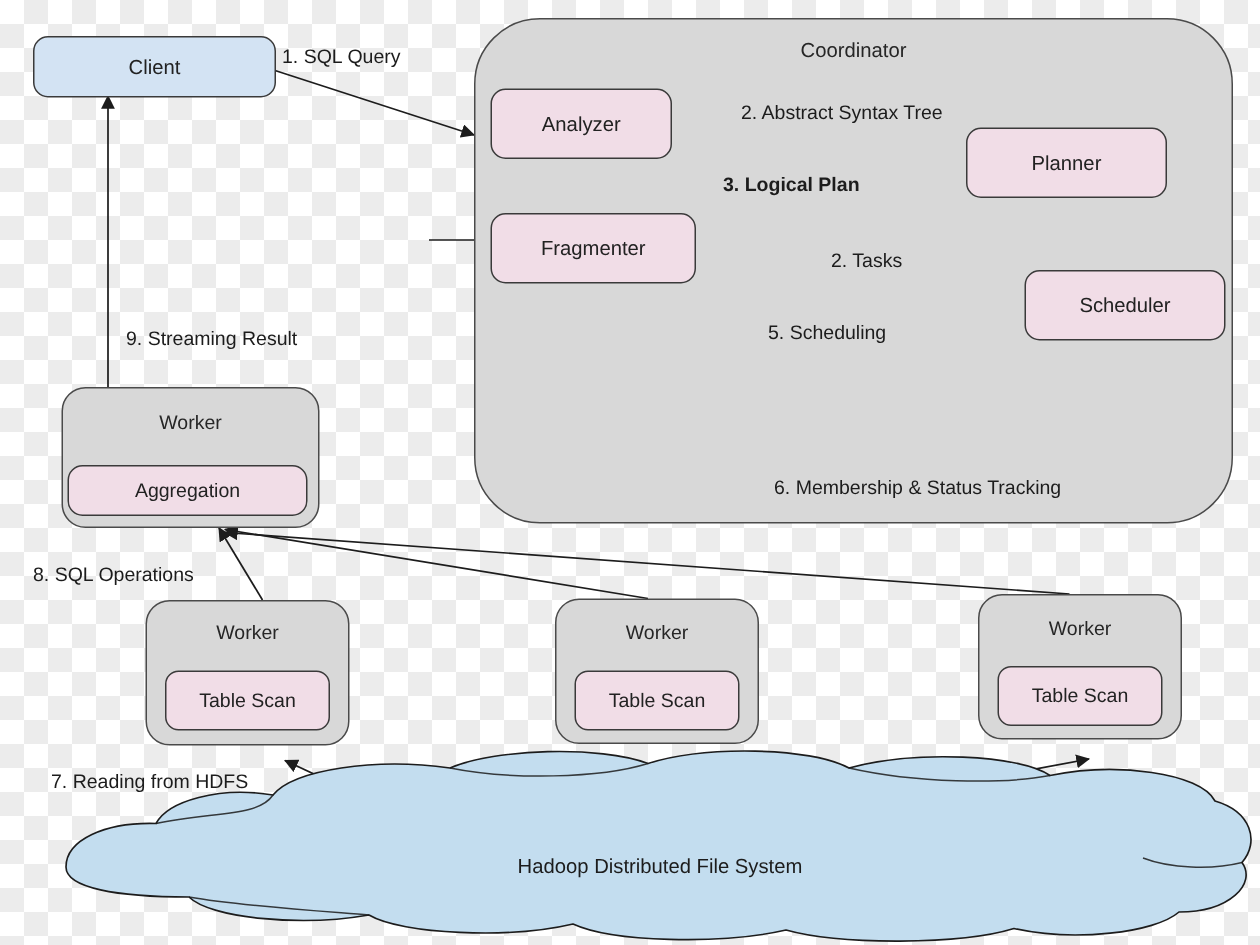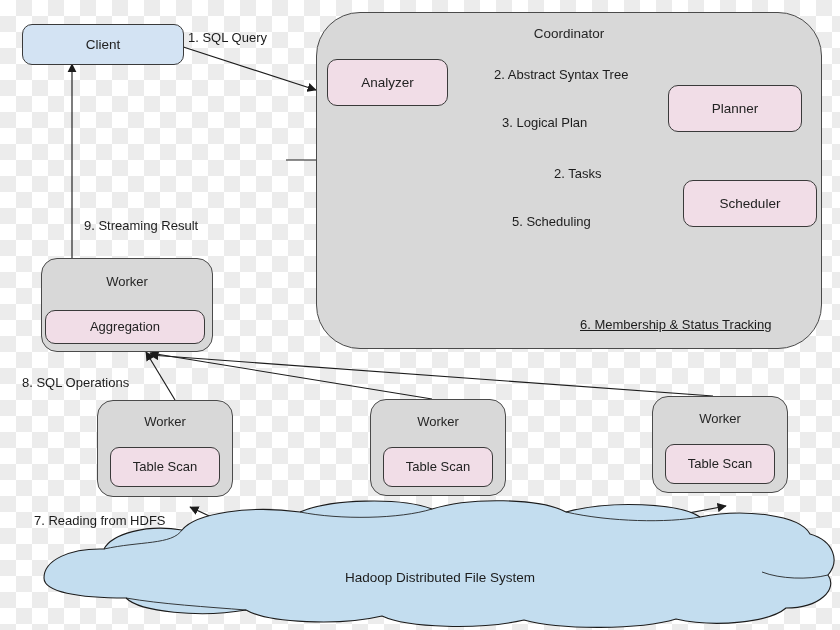--- a/index.html
+++ b/index.html
@@ -143,23 +143,25 @@
   </div>
   <div class="grp-title" style="left:316px; top:26px; width:506px; font-size:13.5px;">Coordinator</div>
 
   <div class="node" style="left:22px; top:24px; width:162px; height:41px; border-radius:10px;
               background:#d3e3f3; font-size:13.5px;">Client</div>
 
 
   <div class="node" style="left:327px; top:59px; width:121px; height:47px; border-radius:10px;
               background:#f1dde7; font-size:13.5px;">Analyzer</div>
 
-  <div class="node" style="left:668px; top:85px; width:134px; height:47px; border-radius:10px;
+  <div class="node" style="left:644px; top:85px; width:134px; height:47px; border-radius:10px;
               background:#f1dde7; font-size:13.5px;">Planner</div>
 
+  <div class="node" style="left:327px; top:142px; width:137px; height:47px; border-radius:10px;
+              background:#f1dde7; font-size:13.5px;">Fragmenter</div>
 
   <div class="node" style="left:683px; top:180px; width:134px; height:47px; border-radius:10px;
               background:#f1dde7; font-size:13.5px;">Scheduler</div>
 
 
   <div class="grp" style="left:41px; top:258px; width:172px; height:94px; border-radius:16px;">
   </div>
   <div class="grp-title" style="left:41px; top:274px; width:172px; font-size:13px;">Worker</div>
   <div class="node" style="left:45px; top:310px; width:160px; height:34px; border-radius:10px;
               background:#f1dde7; font-size:13px;">Aggregation</div>
@@ -181,27 +183,27 @@
   <div class="grp-title" style="left:652px; top:411px; width:136px; font-size:13px;">Worker</div>
   <div class="node" style="left:665px; top:444px; width:110px; height:40px; border-radius:9px;
               background:#f1dde7; font-size:13px;">Table Scan</div>
 
   <div class="cloud-label" style="left:250px; top:571px; width:380px; font-size:13.5px;">Hadoop Distributed File System</div>
 
   <div class="edge-label" style="left:188px; top:31px; font-size:13px;">1. SQL Query</div>
 
   <div class="edge-label" style="left:494px; top:68px; font-size:13px;">2. Abstract Syntax Tree</div>
 
-  <div class="edge-label" style="left:502px; top:116px; font-size:13px;">3. Logical Plan</div>
+  <div class="edge-label" style="left:482px; top:116px; font-size:13px;font-weight:bold;">3. Logical Plan</div>
 
   <div class="edge-label" style="left:554px; top:167px; font-size:13px;">2. Tasks</div>
 
   <div class="edge-label" style="left:512px; top:215px; font-size:13px;">5. Scheduling</div>
 
-  <div class="edge-label" style="left:580px; top:318px; font-size:13px;text-decoration:underline;">6. Membership &amp; Status Tracking</div>
+  <div class="edge-label" style="left:516px; top:318px; font-size:13px;">6. Membership &amp; Status Tracking</div>
 
   <div class="edge-label" style="left:34px; top:514px; font-size:13px;">7. Reading from HDFS</div>
 
   <div class="edge-label" style="left:22px; top:376px; font-size:13px;">8. SQL Operations</div>
 
   <div class="edge-label" style="left:84px; top:219px; font-size:13px;">9. Streaming Result</div>
 
 </div>
 
 </body></html>

